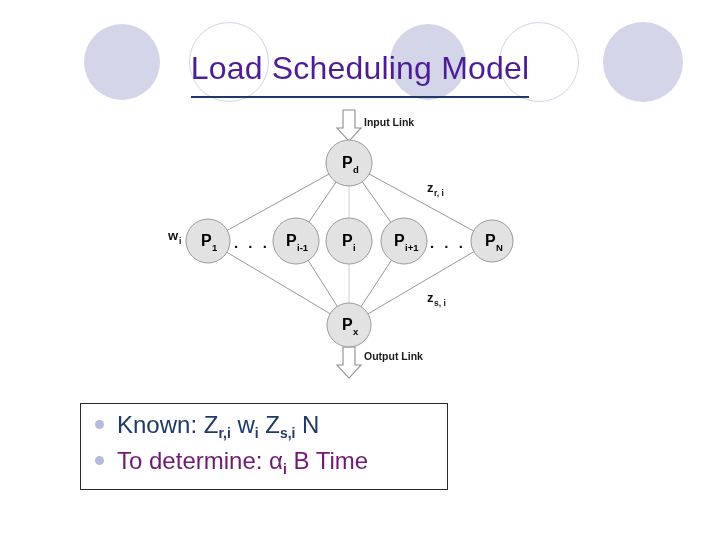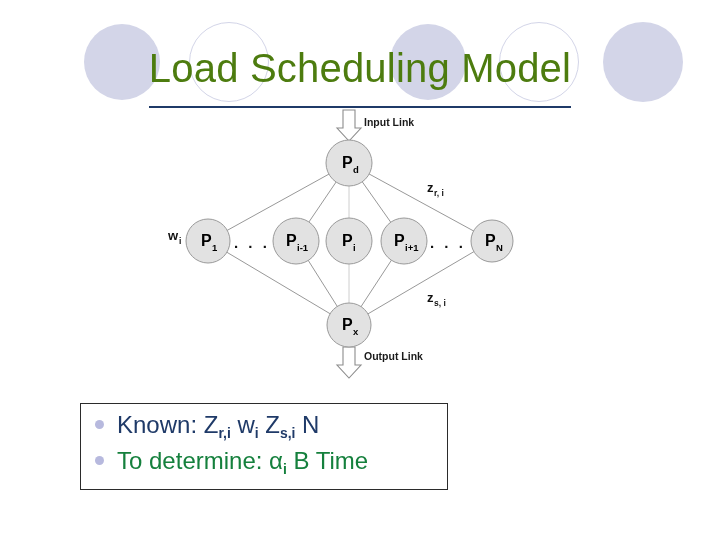--- a/index.html
+++ b/index.html
@@ -33,27 +33,27 @@
   
   #title-wrap {
     position: absolute;
     left: 0;
     top: 48px;
     width: 720px;
     text-align: center;
   }
   #slide-title {
     display: inline-block;
-    font-size: 40px;
+    font-size: 32px;
     line-height: 40px;
     font-weight: 400;
-    color: #4d7c0f;
+    color: #4c1d95;
     letter-spacing: 0.2px;
     border-bottom: 2px solid #1f3a68;
-    padding-bottom: 18px;
+    padding-bottom: 8px;
     white-space: nowrap;
   }
 
   
   #diagram {
     position: absolute;
     left: 0;
     top: 0;
     width: 700px;
     height: 400px;
@@ -206,17 +206,17 @@
     </svg>
   </div>
 
   <div id="bullet-box">
       <div class="bullet-row">
         <span class="bullet-dot" style="background: rgb(183, 185, 222);"></span>
         <span class="bullet-text" style="color: rgb(31, 58, 104);">Known: Z<sub>r,i</sub> w<sub>i</sub> Z<sub>s,i</sub> N</span>
       </div>
       <div class="bullet-row">
         <span class="bullet-dot" style="background: rgb(183, 185, 222);"></span>
-        <span class="bullet-text" style="color: #15803d;">To determine: α<sub>i</sub> B  Time</span>
+        <span class="bullet-text" style="color: #701a75;">To determine: α<sub>i</sub> B  Time</span>
       </div>
     </div>
 
 </div>
 
 </body></html>

